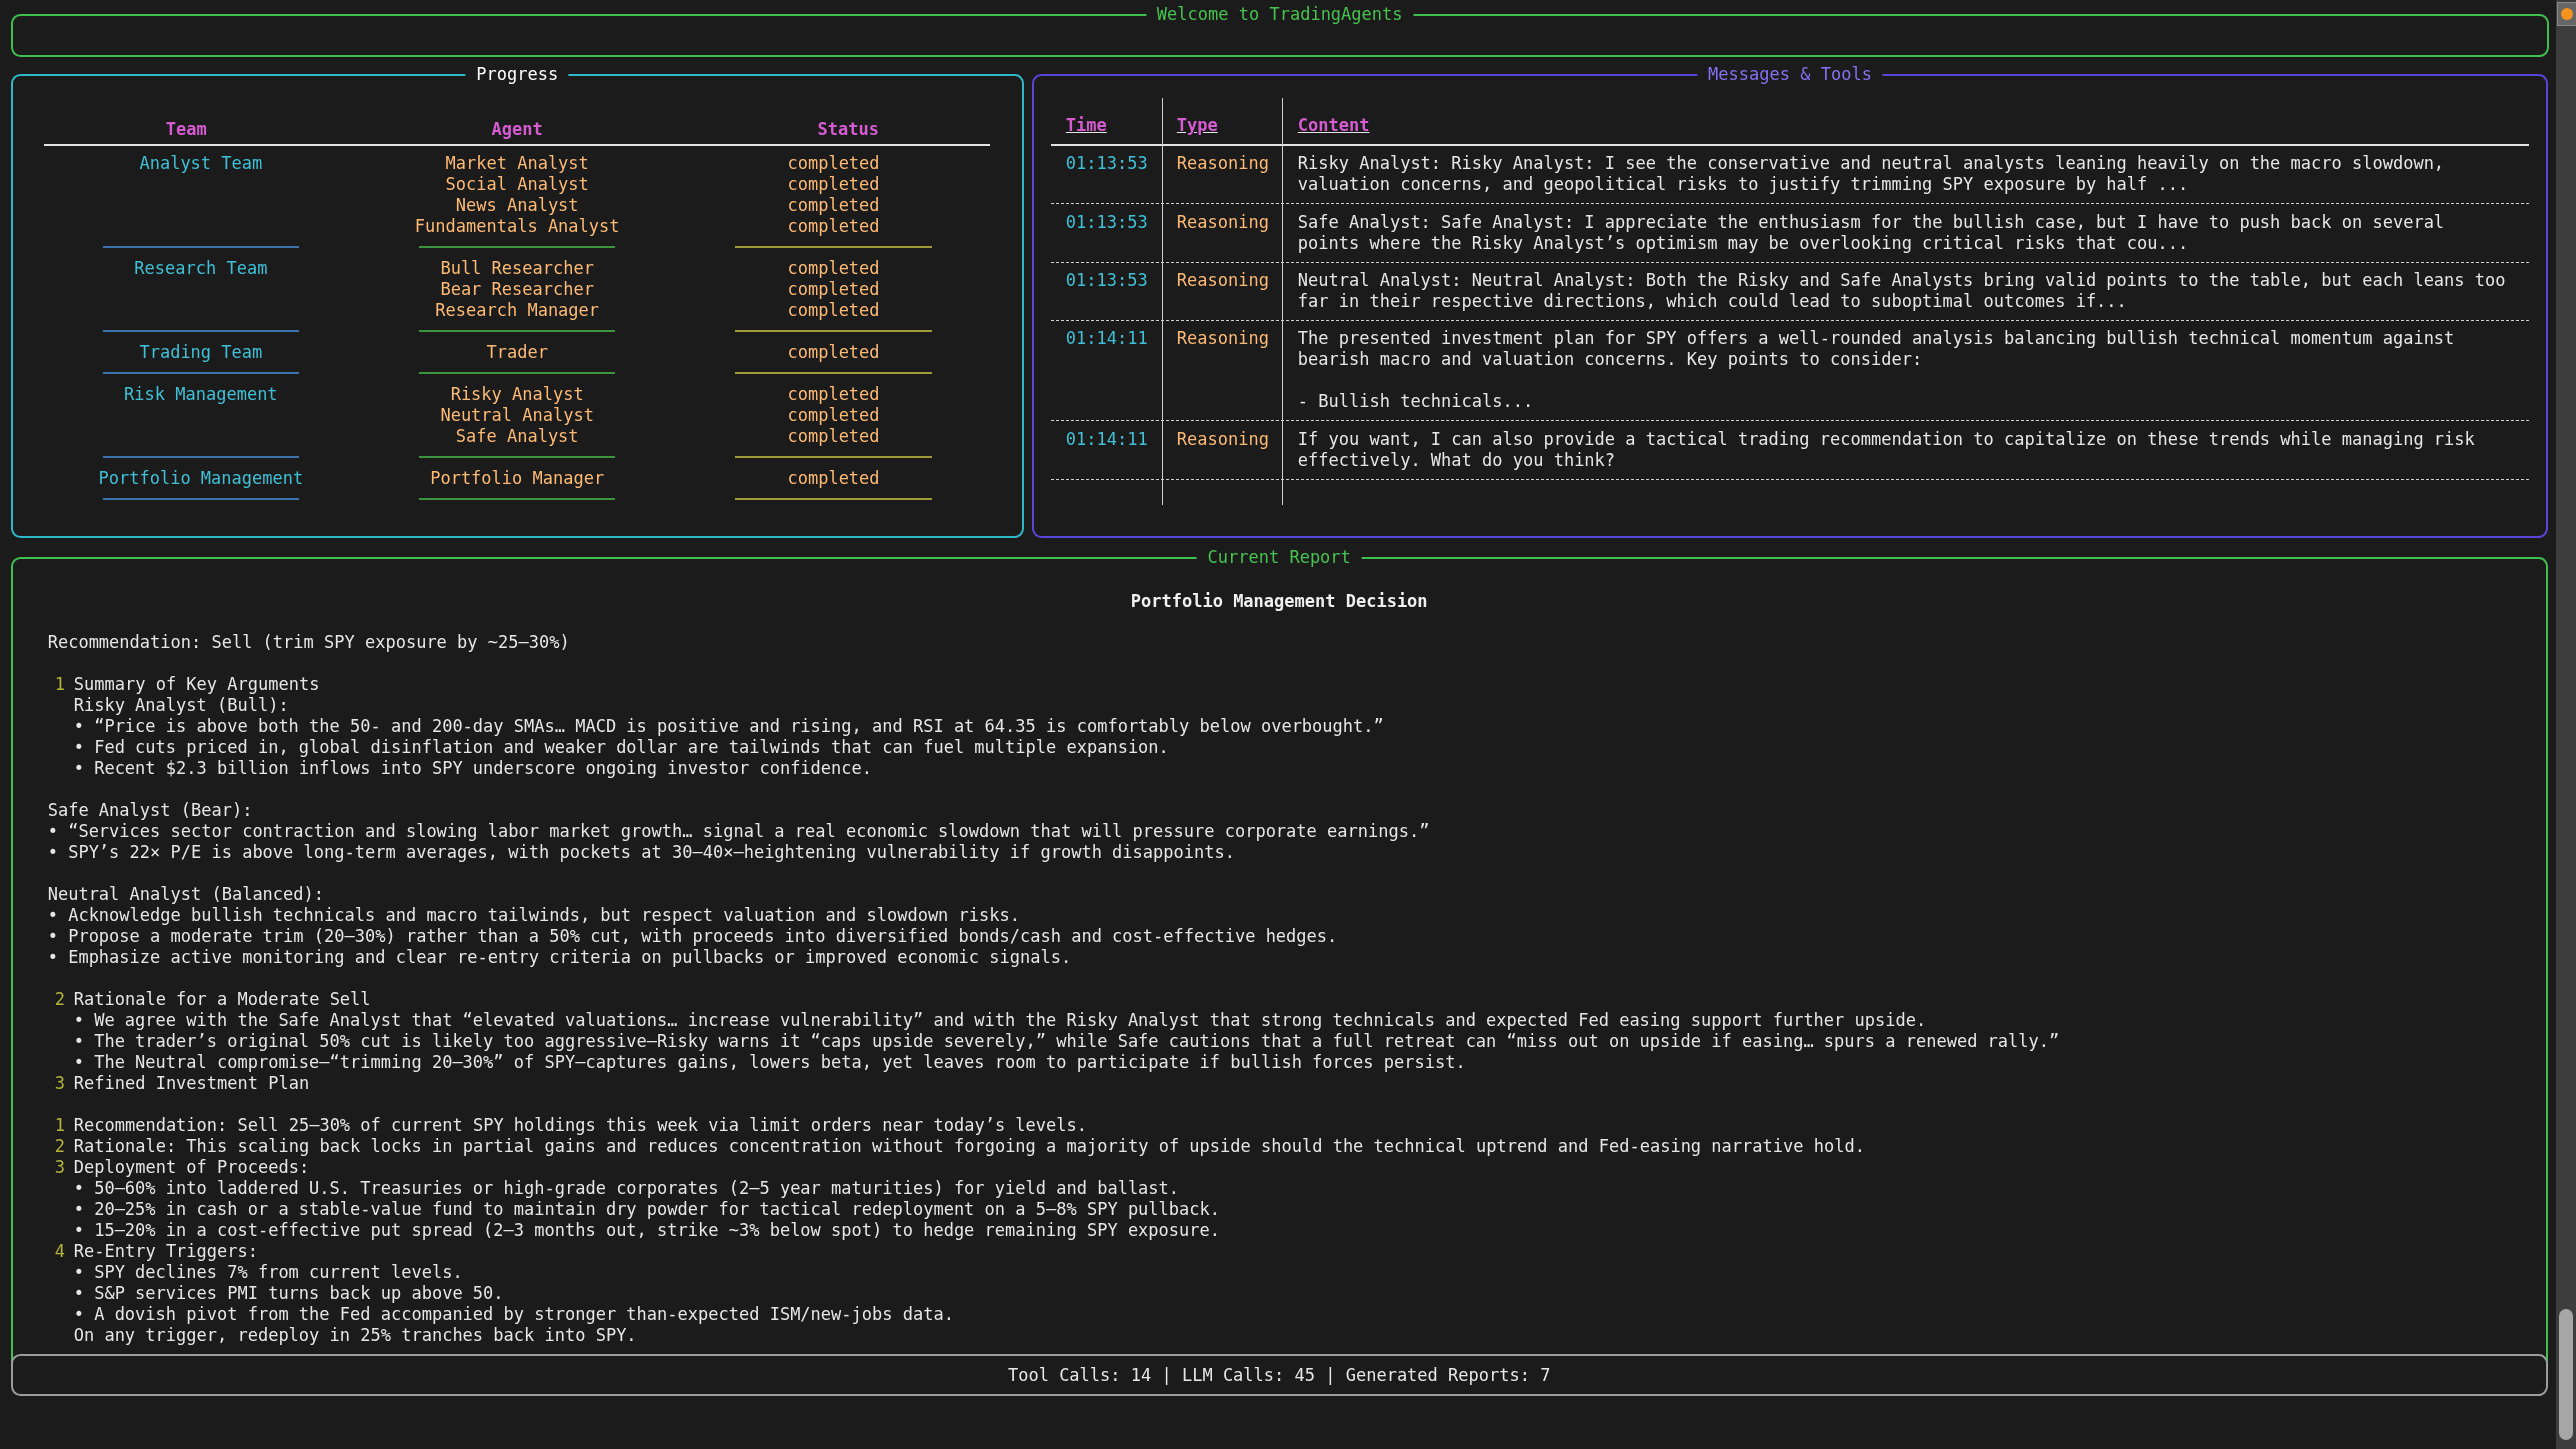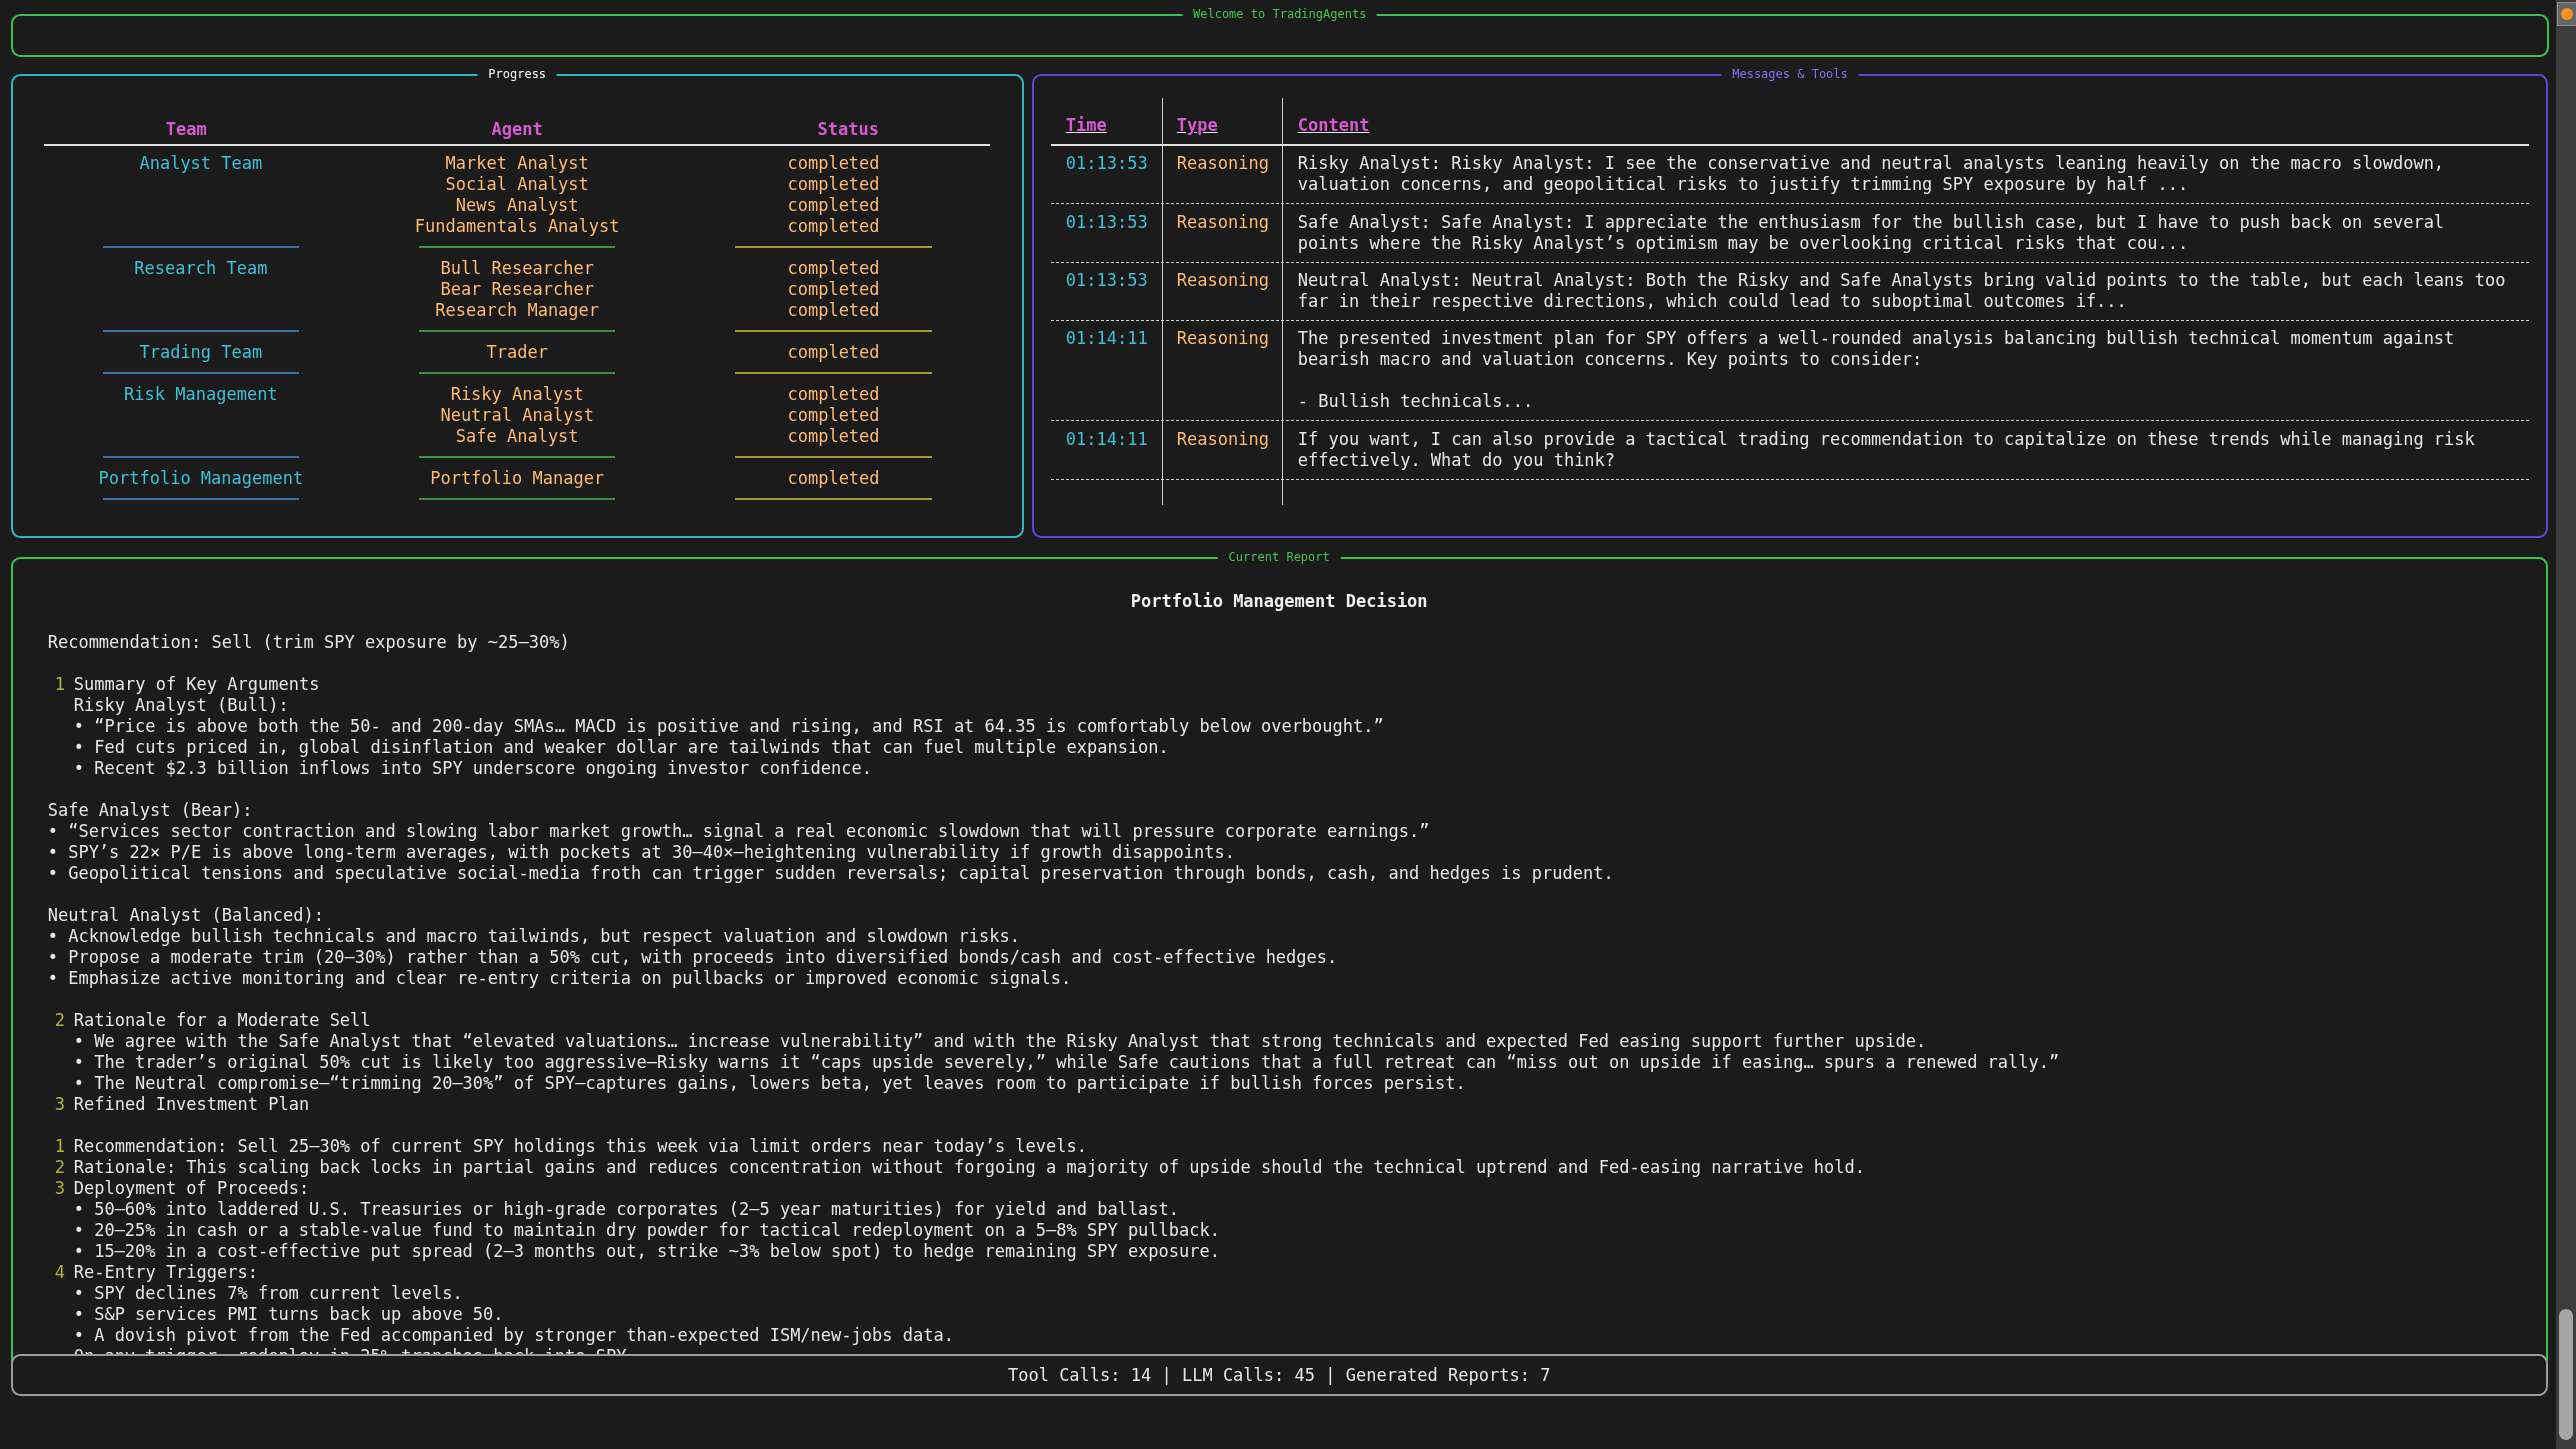--- a/index.html
+++ b/index.html
@@ -6,21 +6,21 @@
   .screen{
     position:relative; width:2576px; height:1449px; overflow:hidden;
     background:#1b1b1b;
     font-family:"DejaVu Sans Mono", monospace;
     font-size:17px; line-height:21px; color:#e6e6e6;
   }
   
   .panel{position:absolute; background:#1b1b1b; border:2px solid; border-radius:9.4px;}
   .panel-title{
     position:absolute; top:-12px; left:50%; transform:translateX(-50%);
-    background:#1b1b1b; padding:0 10.7px; white-space:nowrap; font-size:12px;text-align:right;
+    background:#1b1b1b; padding:0 10.7px; white-space:nowrap; font-size:17px;text-align:right;
   }
   .green-b{border-color:#3fbf4e;} .green-t{color:#47c24f;}
   .cyan-b{border-color:#2fb7c9;} .cyan-t{color:#ffffff;}
   .purple-b{border-color:#5a45d9;} .purple-t{color:#8570f2;}
   .gray-b{border-color:#9c9c9c;}
   .banner{left:10.7px; top:14px; width:2534px; height:39px;}
   .progress{left:10.7px; top:74px; width:1009px; height:460px;}
   .messages{left:1032px; top:74px; width:1512px; height:460px;}
   .report{left:10.7px; top:557px; width:2533px; height:810px;}
   .stats{left:10.7px; top:1354px; width:2533px; height:38px; display:flex; align-items:center; justify-content:center;}
@@ -221,21 +221,20 @@
         <div class="r-line"><span class="txt">&nbsp;</span></div>
         <div class="r-line"><span class="num">1</span><span class="txt">Summary of Key Arguments</span></div>
         <div class="r-line ind"><span class="txt">Risky Analyst (Bull):</span></div>
         <div class="r-line ind"><span class="txt">• “Price is above both the 50- and 200-day SMAs… MACD is positive and rising, and RSI at 64.35 is comfortably below overbought.”</span></div>
         <div class="r-line ind"><span class="txt">• Fed cuts priced in, global disinflation and weaker dollar are tailwinds that can fuel multiple expansion.</span></div>
         <div class="r-line ind"><span class="txt">• Recent $2.3 billion inflows into SPY underscore ongoing investor confidence.</span></div>
         <div class="r-line"><span class="txt">&nbsp;</span></div>
         <div class="r-line"><span class="txt">Safe Analyst (Bear):</span></div>
         <div class="r-line"><span class="txt">• “Services sector contraction and slowing labor market growth… signal a real economic slowdown that will pressure corporate earnings.”</span></div>
         <div class="r-line"><span class="txt">• SPY’s 22× P/E is above long-term averages, with pockets at 30–40×—heightening vulnerability if growth disappoints.</span></div>
-        <div class="r-line"><span class="txt">• Geopolitical tensions and speculative social-media froth can trigger sudden reversals; capital preservation through bonds, cash, and hedges is prudent.</span></div>
         <div class="r-line"><span class="txt">&nbsp;</span></div>
         <div class="r-line"><span class="txt">Neutral Analyst (Balanced):</span></div>
         <div class="r-line"><span class="txt">• Acknowledge bullish technicals and macro tailwinds, but respect valuation and slowdown risks.</span></div>
         <div class="r-line"><span class="txt">• Propose a moderate trim (20–30%) rather than a 50% cut, with proceeds into diversified bonds/cash and cost-effective hedges.</span></div>
         <div class="r-line"><span class="txt">• Emphasize active monitoring and clear re-entry criteria on pullbacks or improved economic signals.</span></div>
         <div class="r-line"><span class="txt">&nbsp;</span></div>
         <div class="r-line"><span class="num">2</span><span class="txt">Rationale for a Moderate Sell</span></div>
         <div class="r-line ind"><span class="txt">• We agree with the Safe Analyst that “elevated valuations… increase vulnerability” and with the Risky Analyst that strong technicals and expected Fed easing support further upside.</span></div>
         <div class="r-line ind"><span class="txt">• The trader’s original 50% cut is likely too aggressive—Risky warns it “caps upside severely,” while Safe cautions that a full retreat can “miss out on upside if easing… spurs a renewed rally.”</span></div>
         <div class="r-line ind"><span class="txt">• The Neutral compromise—“trimming 20–30%” of SPY—captures gains, lowers beta, yet leaves room to participate if bullish forces persist.</span></div>

